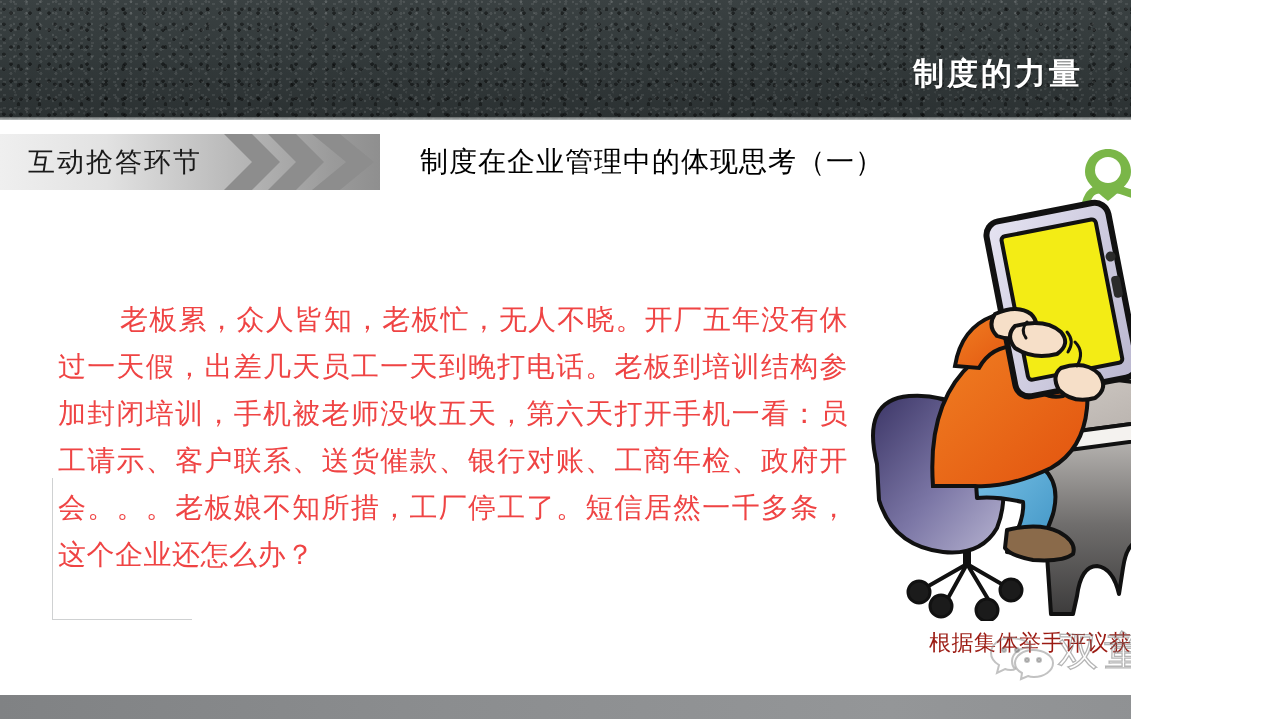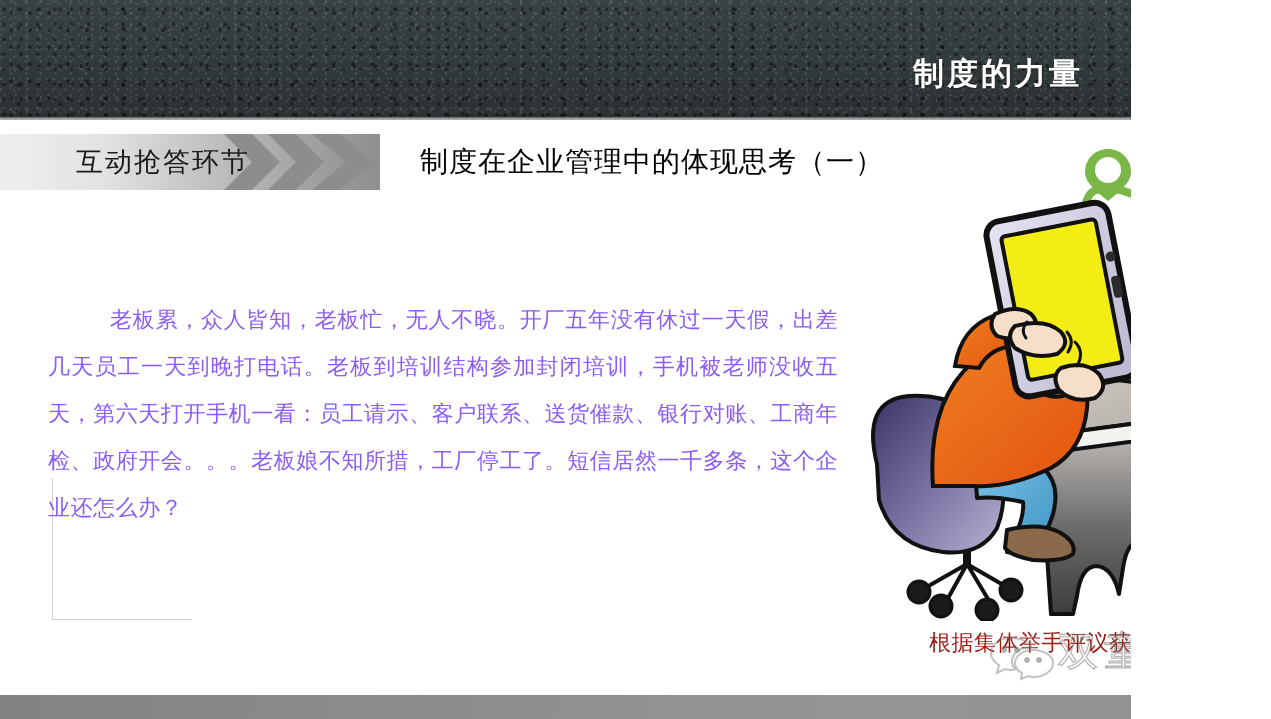--- a/index.html
+++ b/index.html
@@ -102,21 +102,20 @@
   .banner-label {
     position: absolute;
     left: 28px;
     top: 142px;
     font-size: 27px;
     color: #1a1a1a;
     letter-spacing: 2px;
     line-height: 40px;
     white-space: nowrap;
     font-family: "Liberation Serif", "DejaVu Serif", serif;
-    margin-left: 48px;
   }
   .chev {
     position: absolute;
     top: 134px;
     width: 56px;
     height: 56px;
     background: #8d8d8d;
     clip-path: polygon(0 0, 50% 0, 100% 50%, 50% 100%, 0 100%, 50% 50%);
   }
   .chev.c1 { left: 224px; }
@@ -161,25 +160,25 @@
     width: 140px;
     height: 142px;
     border-left: 1px solid #cfd1d2;
     border-bottom: 1px solid #cfd1d2;
     box-sizing: border-box;
   }
 
   
   .story {
     position: absolute;
-    left: 48px;
+    left: 58px;
     top: 296px;
     width: 790px;
-    color: #8b5cf6;
-    font-size: 22px;
+    color: #ef4444;
+    font-size: 28px;
     line-height: 47px;
     text-align: justify;
     text-indent: 62px;
     letter-spacing: 0.5px;
     font-family: "Liberation Serif", "DejaVu Serif", serif;
   }
 
   
   .green-figure {
     position: absolute;

